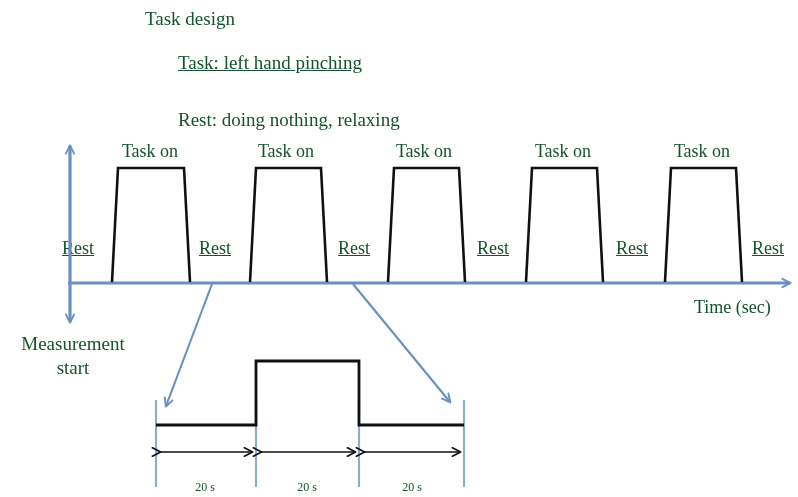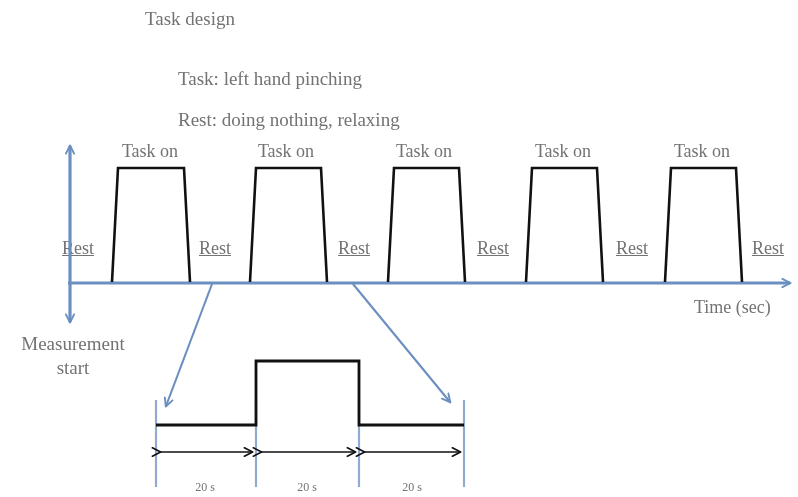--- a/index.html
+++ b/index.html
@@ -22,39 +22,39 @@
     position: absolute;
     left: 0;
     top: 0;
     width: 798px;
     height: 497px;
   }
   .txt {
     position: absolute;
     white-space: nowrap;
     line-height: 1.12;
-    color: #737373;
+    color: #14532d;
   }
   .heading    { font-size: 19px; }
   .subline    { font-size: 19px; }
   .taskon     { font-size: 18px; text-align: center; }
   .rest       { font-size: 18px; text-decoration: underline; }
   .axislabel  { font-size: 18px; }
   .measure    { font-size: 19px; text-align: center; line-height: 1.15; }
   .seclabel   { font-size: 12px; margin-top: 20px; }
   .centered   { transform: translateX(-50%); }
 </style>
 </head>
 <body>
 
 <div id="figure">
 
   <div class="txt heading" style="left:145px; top:8px;">Task design</div>
 
-  <div class="txt subline" style="left:178px; top:68px;">Task: left hand pinching</div>
+  <div class="txt subline" style="left:178px; top:52px;text-decoration:underline;">Task: left hand pinching</div>
   <div class="txt subline" style="left:178px; top:82px;margin-top:27px;">Rest: doing nothing, relaxing</div>
 
   <div class="txt taskon centered" style="left:150px; top:141px;">Task on</div>
   <div class="txt taskon centered" style="left:286px; top:141px;">Task on</div>
   <div class="txt taskon centered" style="left:424px; top:141px;">Task on</div>
   <div class="txt taskon centered" style="left:563px; top:141px;">Task on</div>
   <div class="txt taskon centered" style="left:702px; top:141px;">Task on</div>
 
   <div class="txt rest" style="left:62px; top:238px;">Rest</div>
   <div class="txt rest" style="left:199px; top:238px;">Rest</div>

